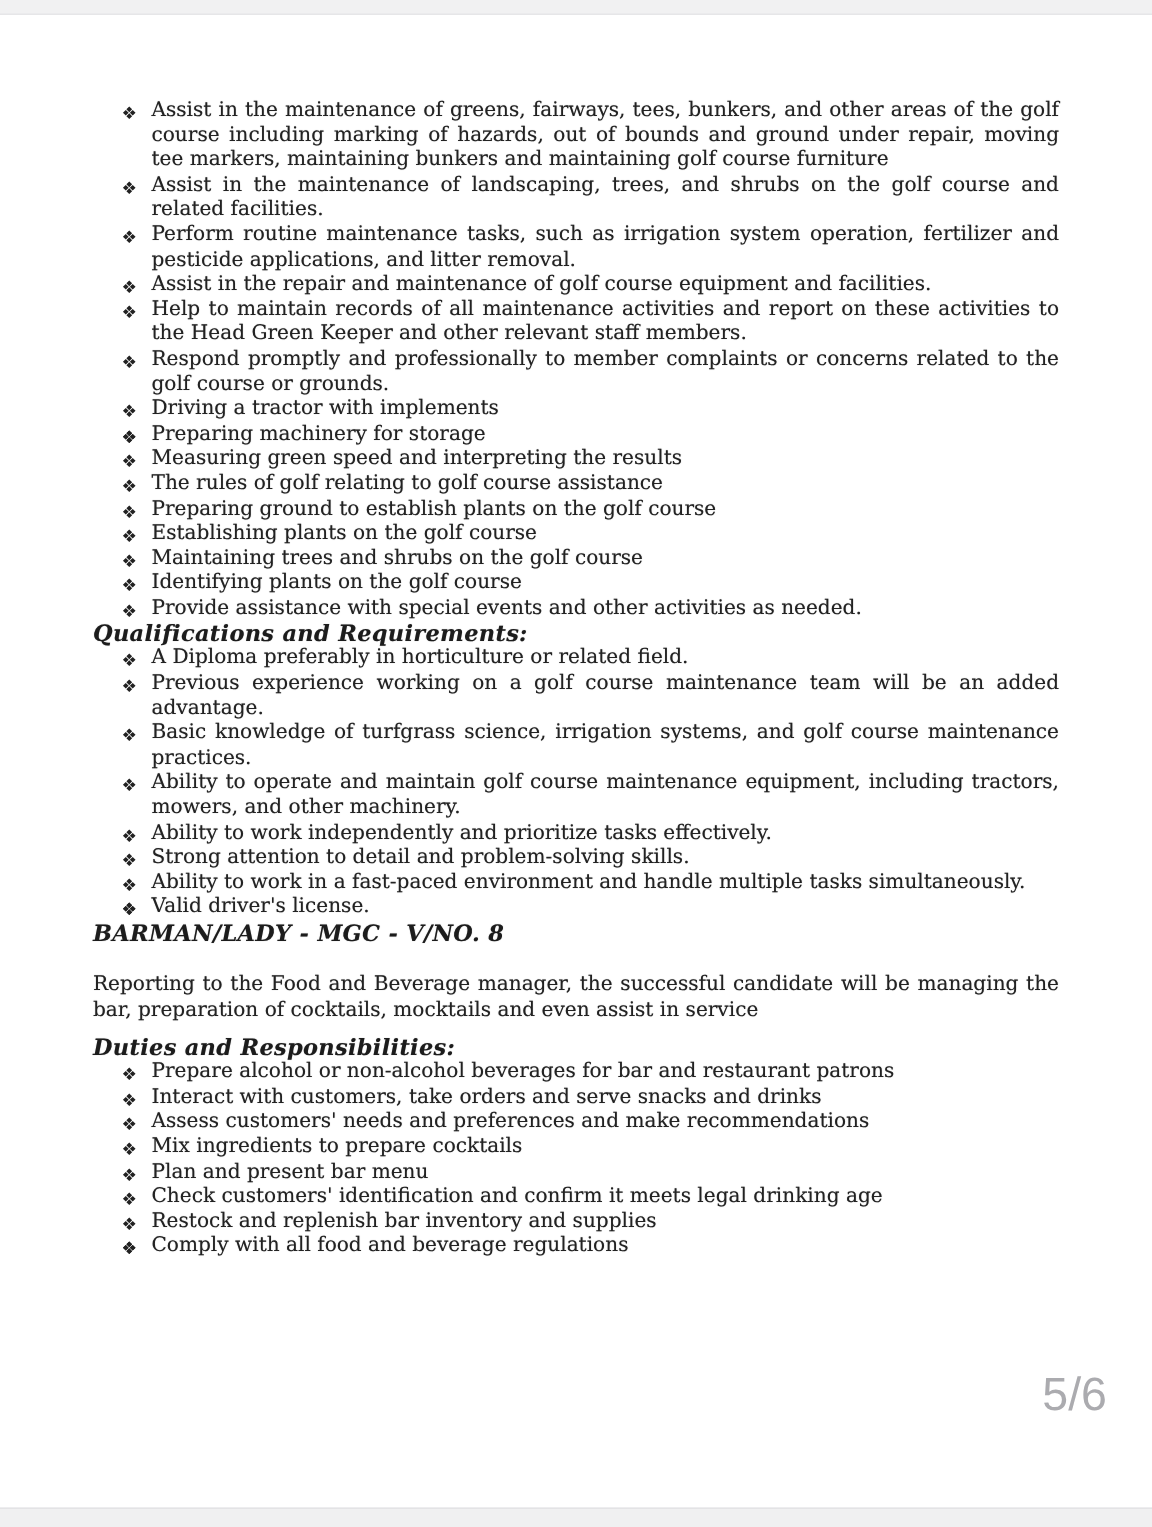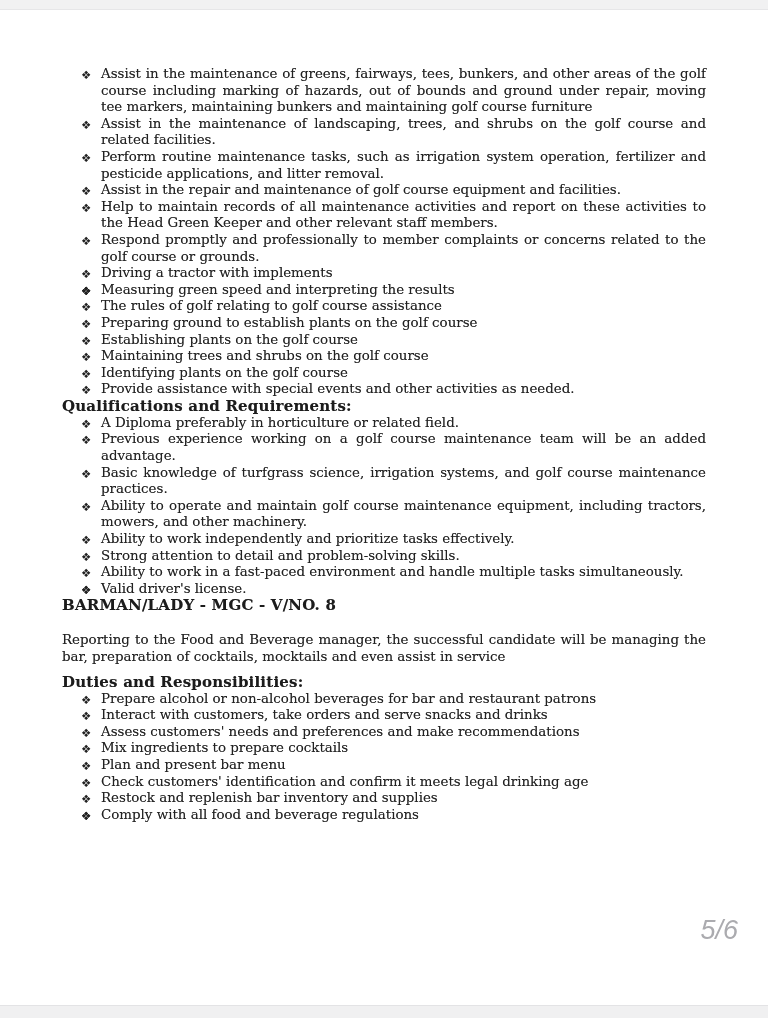--- a/index.html
+++ b/index.html
@@ -57,59 +57,59 @@
     line-height: 16.6px;
     text-shadow: none;
   }
   h2.doc-heading {
     margin: 0;
     font-size: 15px;
     line-height: 17px;
     font-weight: bold;
     color: #1c1c1c;
     letter-spacing: 0.2px;
+    font-style: italic;
   }
   .h-quals   { margin-top: 20px; }
   .list-quals { margin-top: 3px; }
   .h-barman  { margin-top: 14px; }
   .p-intro {
     margin: 18px 0 8px 0;
     text-align: justify;
   }
   .h-duties  { margin-top: 23px; }
   .list-duties { margin-top: 17px; }
   .page-number {
     position: absolute;
     top: 916px;
     right: 30px;
     font-family: "Liberation Sans", sans-serif;
-    font-size: 27px;
+    font-size: 31px;
     line-height: 28px;
     color: #ababaf;
     text-shadow: none;
-    font-style: italic;
   }
 </style>
 </head>
 <body>
 
 <div class="band-top"></div>
 
 <div class="content">
 
   <ul class="duty-list list-green">
       <li><span class="bullet">❖</span><span>Assist in the maintenance of greens, fairways, tees, bunkers, and other areas of the golf course including marking of hazards, out of bounds and ground under repair, moving tee markers, maintaining bunkers and maintaining golf course furniture</span></li>
       <li><span class="bullet">❖</span><span>Assist in the maintenance of landscaping, trees, and shrubs on the golf course and related facilities.</span></li>
       <li><span class="bullet">❖</span><span>Perform routine maintenance tasks, such as irrigation system operation, fertilizer and pesticide applications, and litter removal.</span></li>
       <li><span class="bullet">❖</span><span>Assist in the repair and maintenance of golf course equipment and facilities.</span></li>
       <li><span class="bullet">❖</span><span>Help to maintain records of all maintenance activities and report on these activities to the Head Green Keeper and other relevant staff members.</span></li>
       <li><span class="bullet">❖</span><span>Respond promptly and professionally to member complaints or concerns related to the golf course or grounds.</span></li>
       <li><span class="bullet">❖</span><span>Driving a tractor with implements</span></li>
       <li><span class="bullet">❖</span></li>
-      <li><span class="bullet">❖</span></li>
+      <li><span class="bullet">❖</span><span>Preparing machinery for storage</span></li>
       <li><span class="bullet">❖</span><span>Measuring green speed and interpreting the results</span></li>
       <li><span class="bullet">❖</span><span>The rules of golf relating to golf course assistance</span></li>
       <li><span class="bullet">❖</span><span>Preparing ground to establish plants on the golf course</span></li>
       <li><span class="bullet">❖</span><span>Establishing plants on the golf course</span></li>
       <li><span class="bullet">❖</span><span>Maintaining trees and shrubs on the golf course</span></li>
       <li><span class="bullet">❖</span><span>Identifying plants on the golf course</span></li>
       <li><span class="bullet">❖</span><span>Provide assistance with special events and other activities as needed.</span></li>
     </ul>
 
   <h2 class="doc-heading h-quals">Qualifications and Requirements:</h2>

